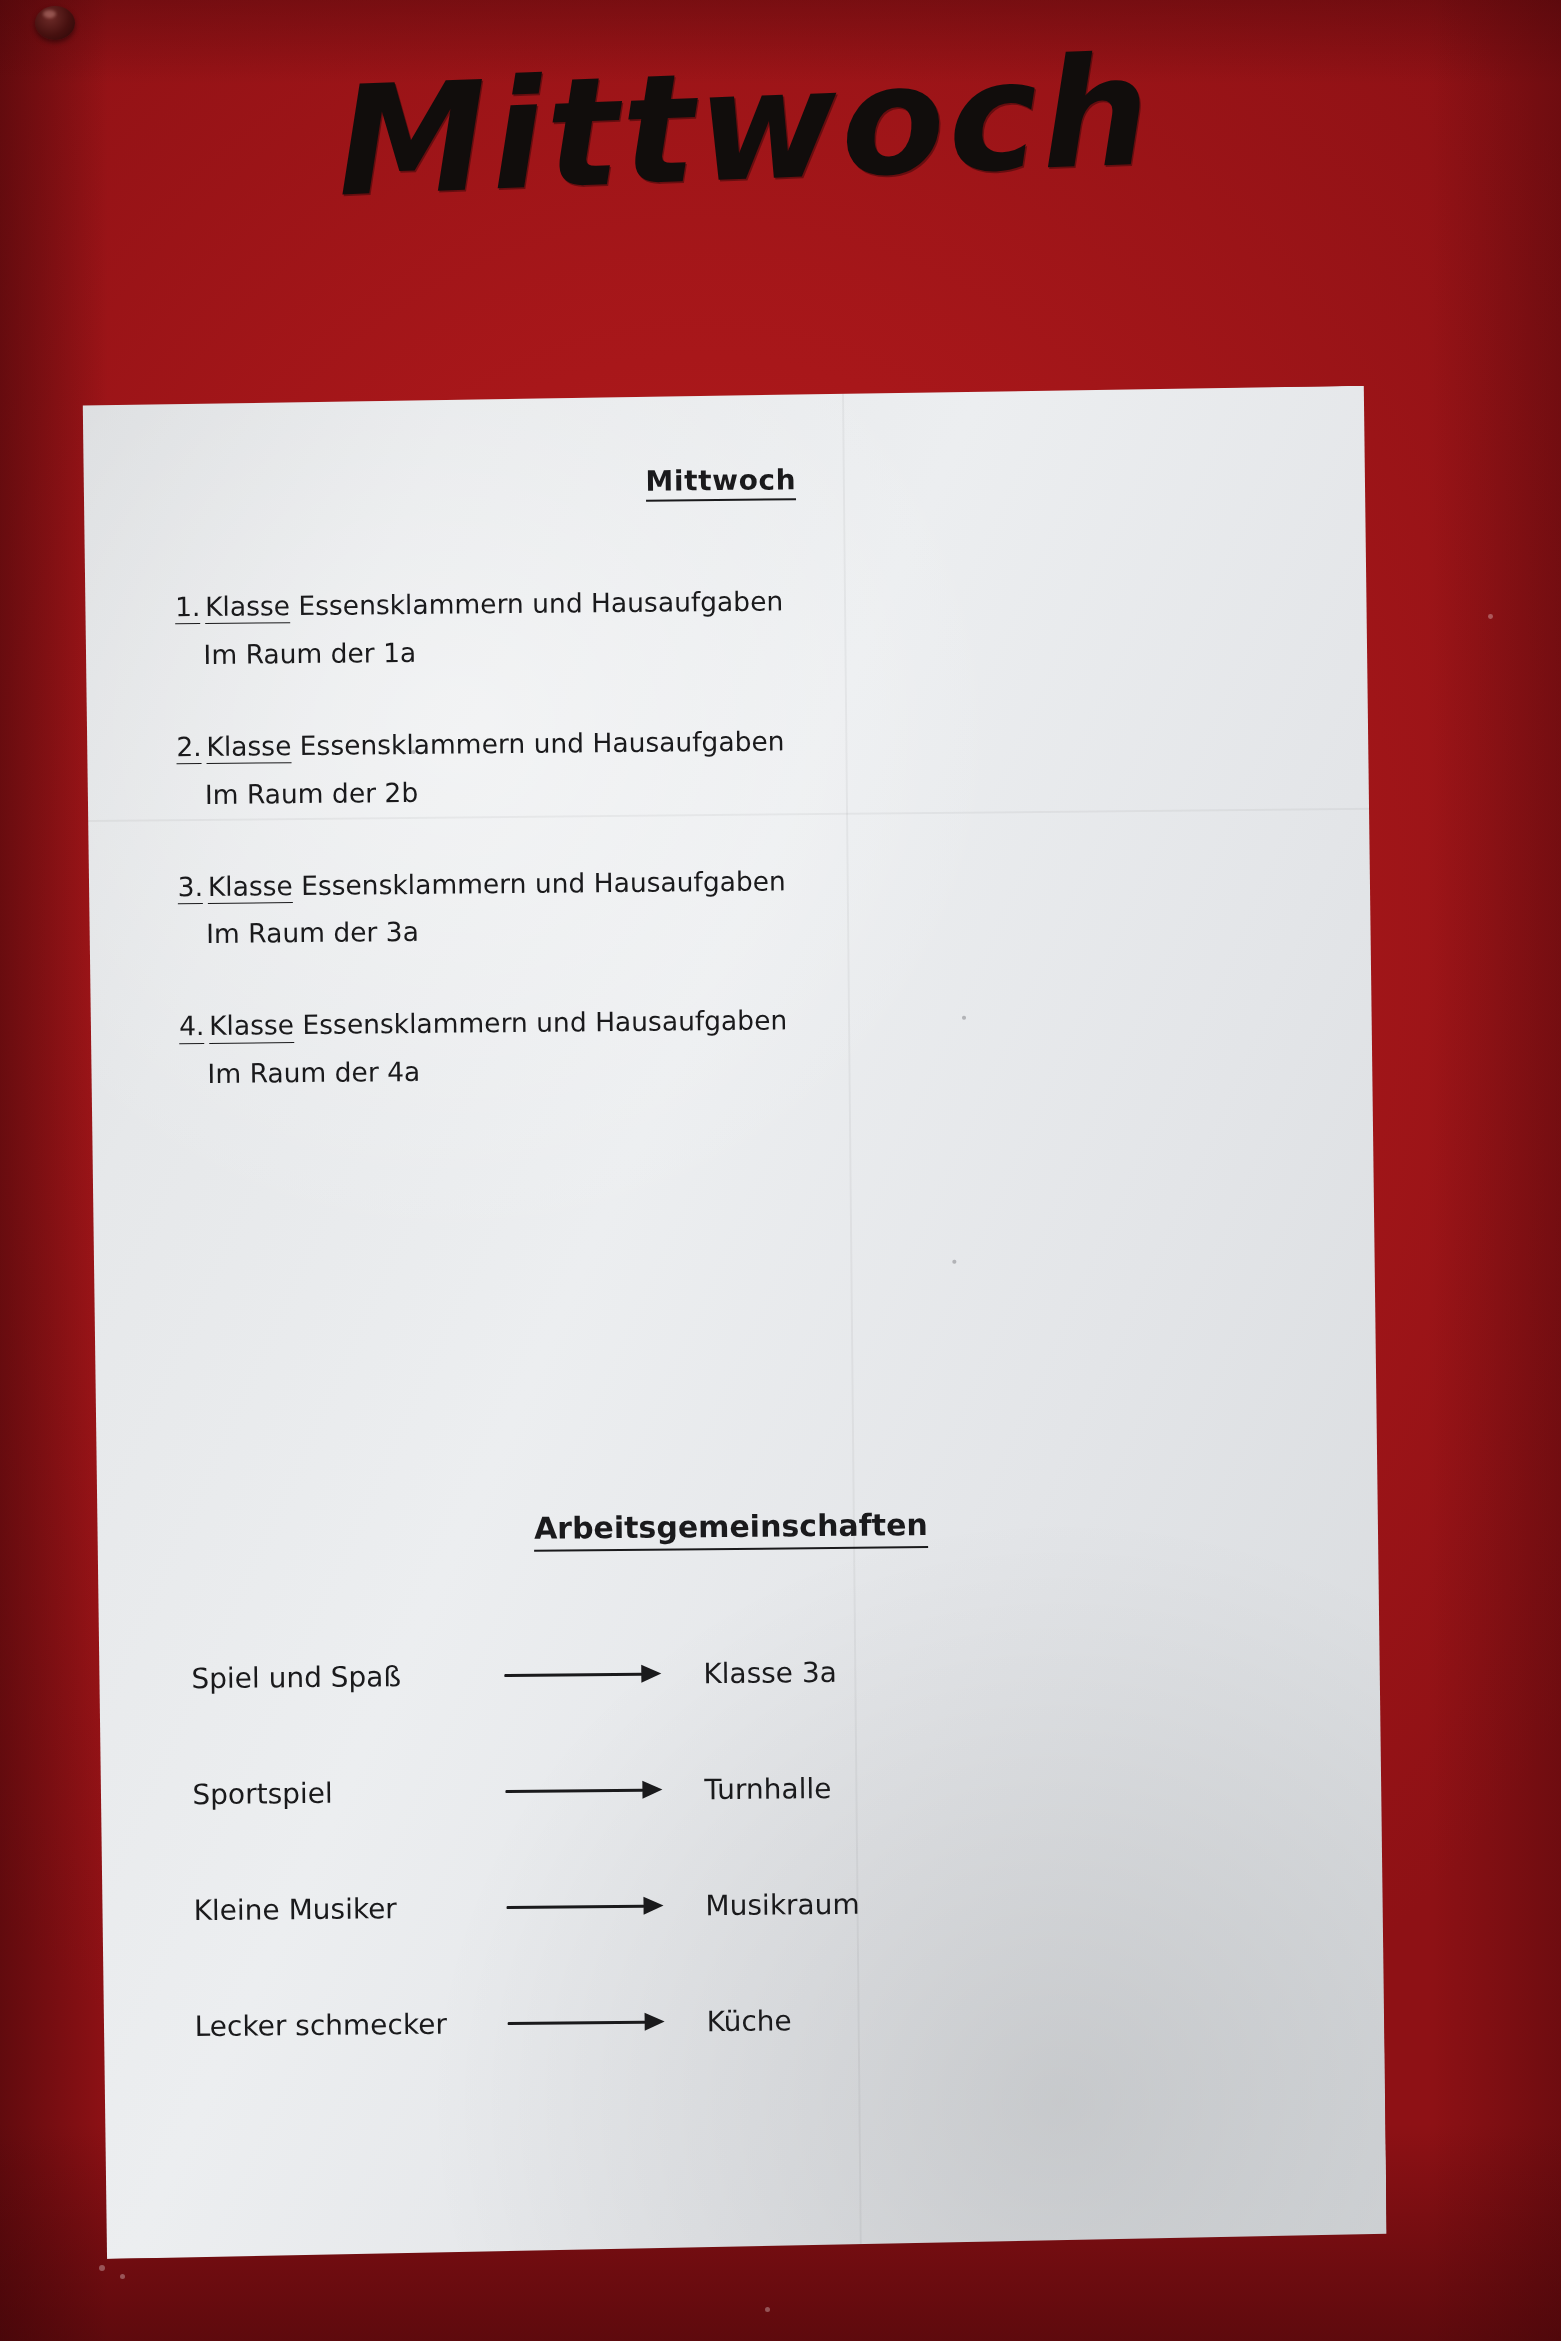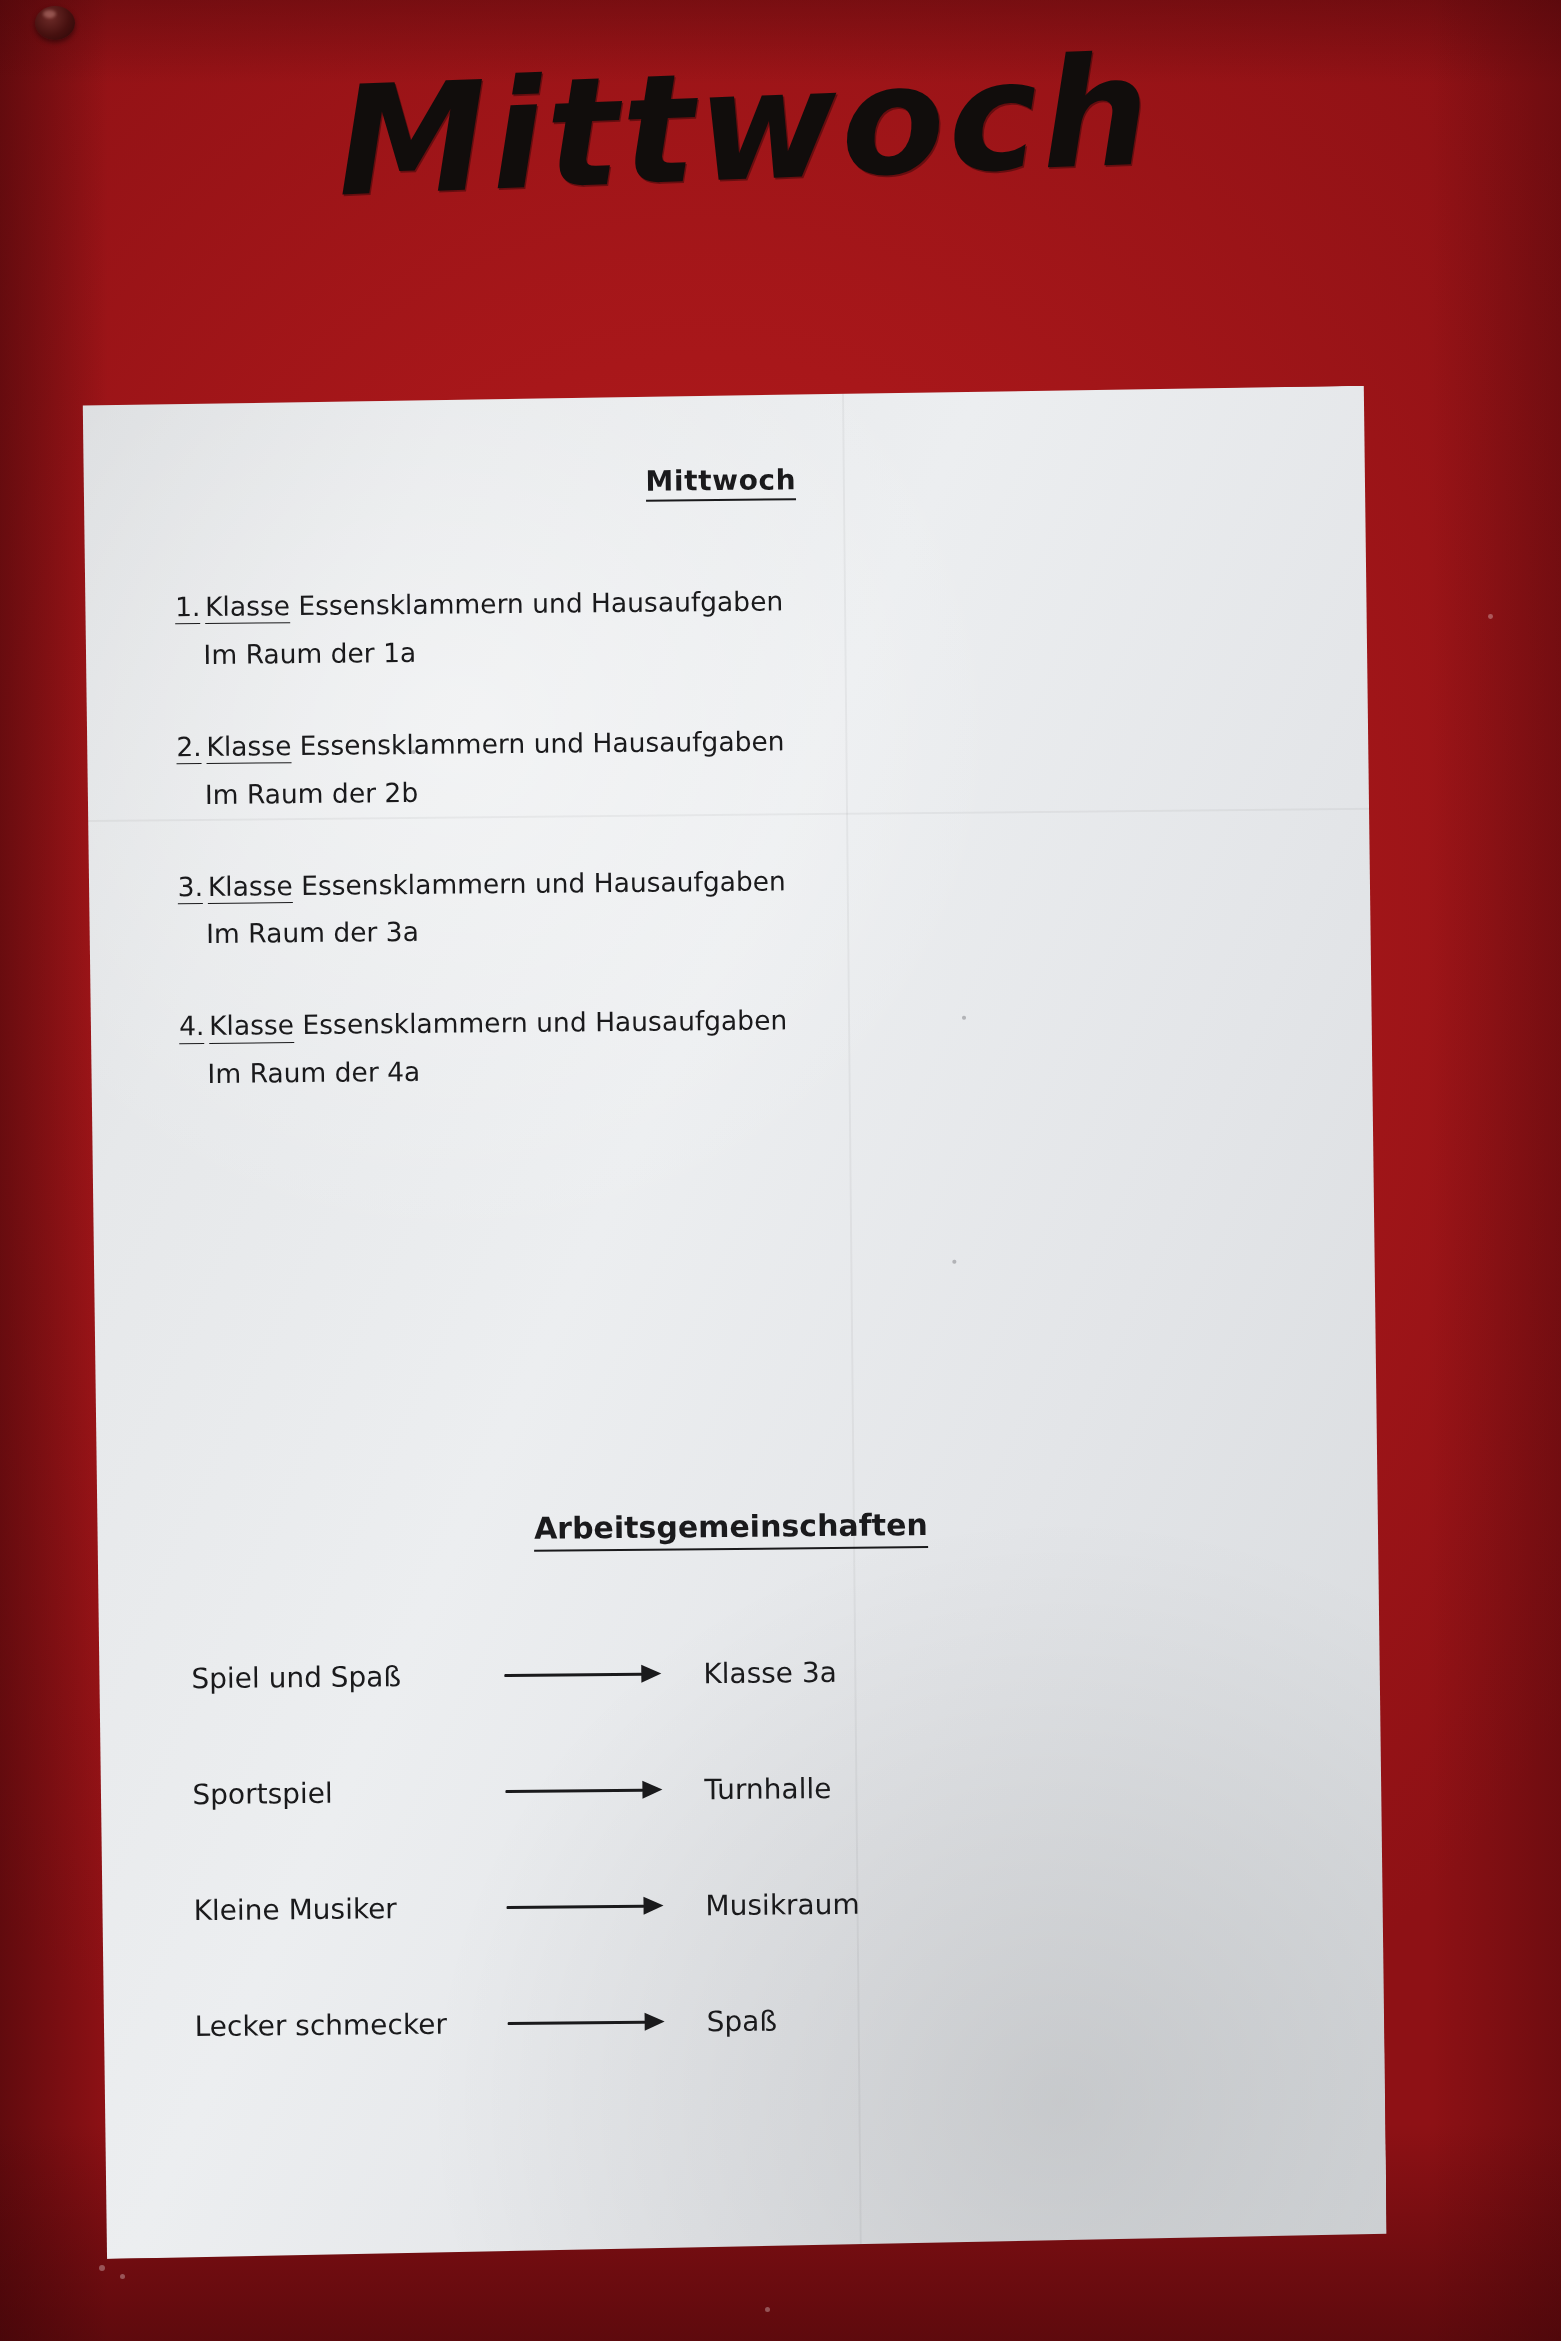--- a/index.html
+++ b/index.html
@@ -334,21 +334,21 @@
           </div>
           <div class="ag-place">Musikraum</div>
         </div>
 
         <div class="ag-row">
           <div class="ag-name">Lecker schmecker</div>
           <div class="ag-arrow">
             <div class="shaft"></div>
               <div class="head"></div>
           </div>
-          <div class="ag-place">Spaß</div>
+          <div class="ag-place">Küche</div>
         </div>
 
       </div>
 
     </div>
   </div>
 </div>
 
 
 </body></html>

